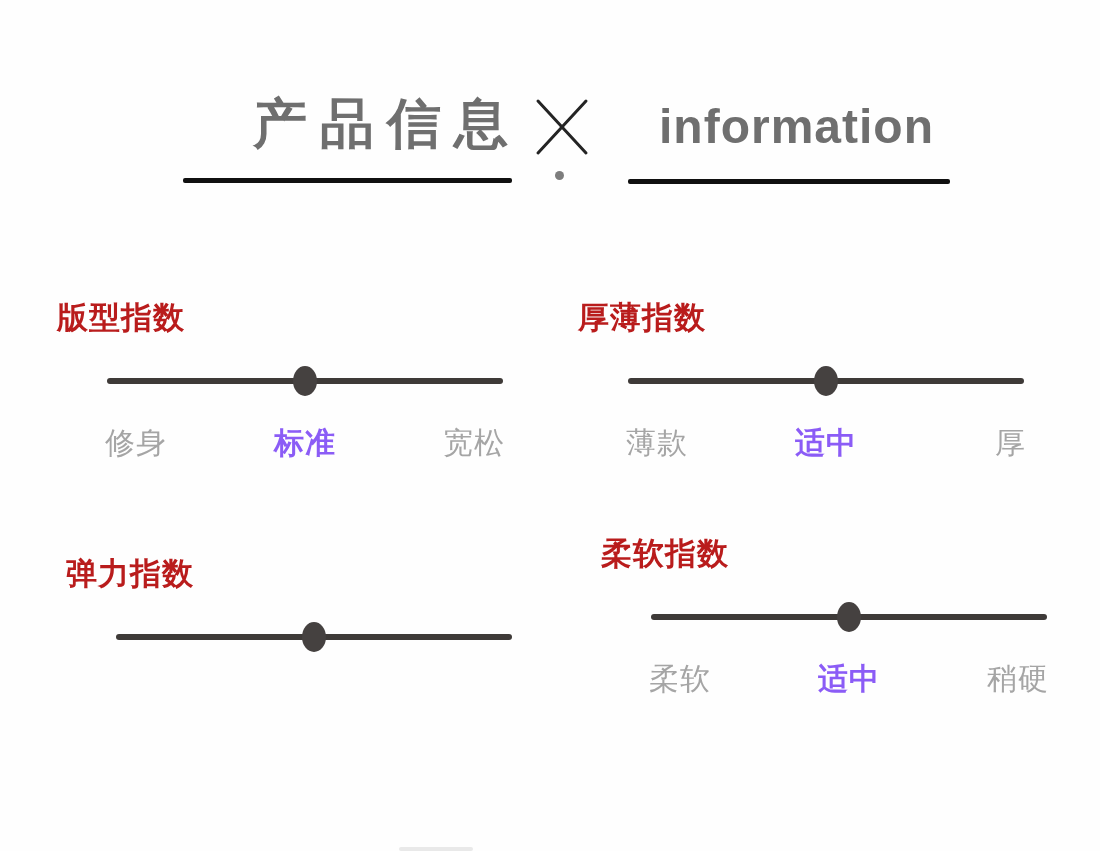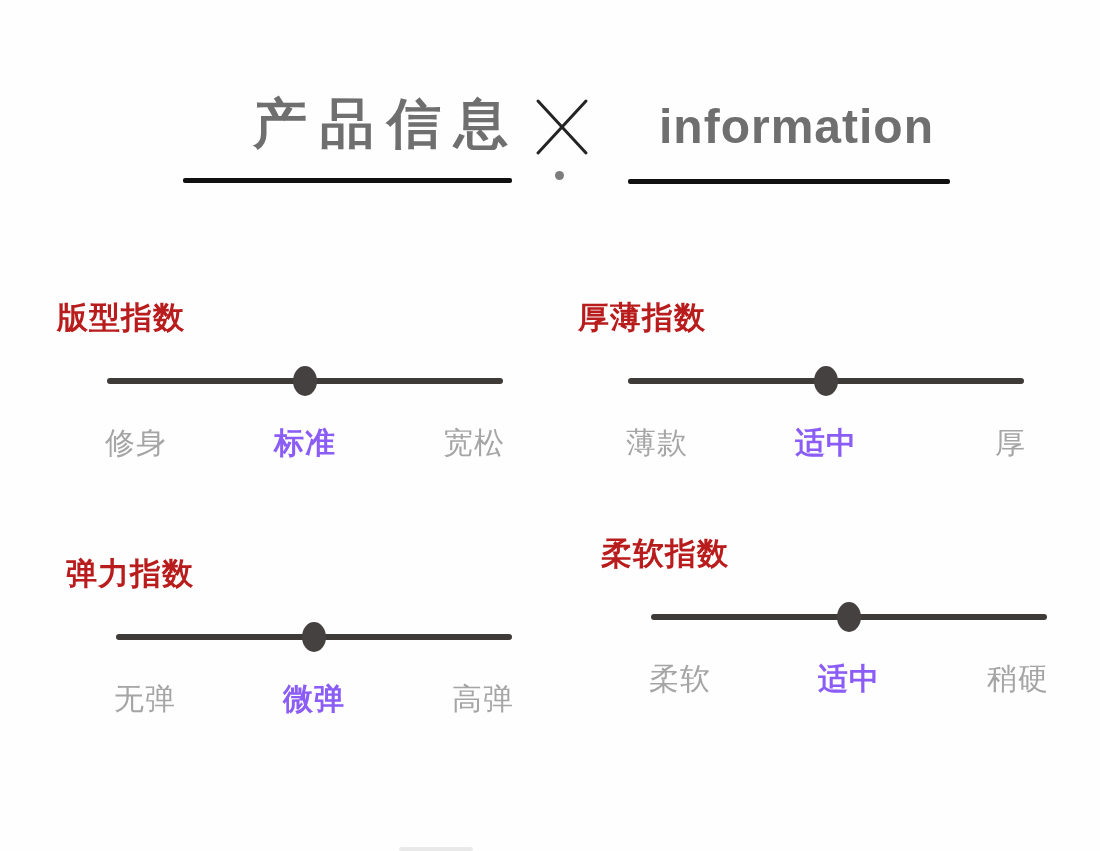--- a/index.html
+++ b/index.html
@@ -115,25 +115,20 @@
       <span class="opt high">厚</span>
     </div>
   </section>
 
   <section class="slider-card" id="card-2">
     <h3 class="card-title">弹力指数</h3>
     <div class="track-area">
       <div class="track"></div>
       <div class="thumb" style="left: 50%;"></div>
     </div>
-    <div class="labels">
-      <span class="opt low">无弹</span>
-      <span class="opt mid selected">微弹</span>
-      <span class="opt high">高弹</span>
-    </div>
   </section>
 
   <section class="slider-card" id="card-3">
     <h3 class="card-title">柔软指数</h3>
     <div class="track-area">
       <div class="track"></div>
       <div class="thumb" style="left: 50%;"></div>
     </div>
     <div class="labels">
       <span class="opt low">柔软</span>

